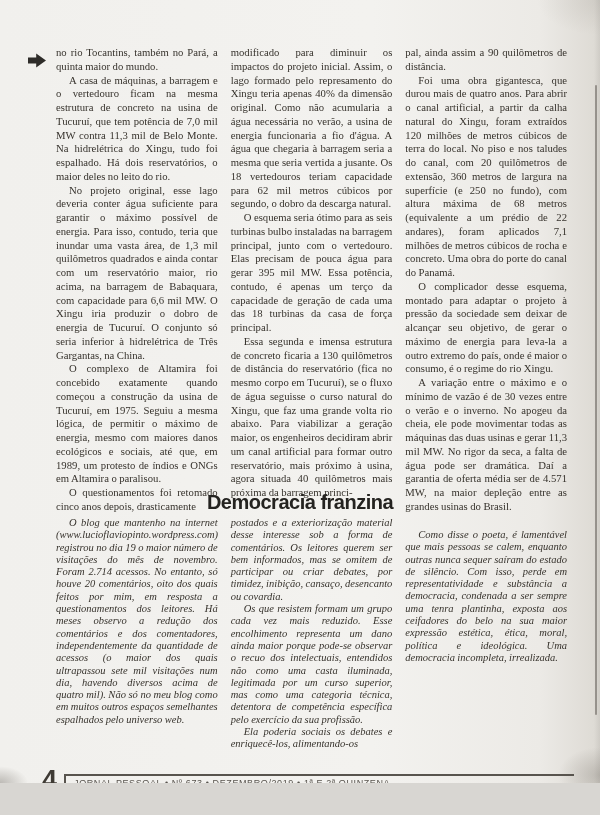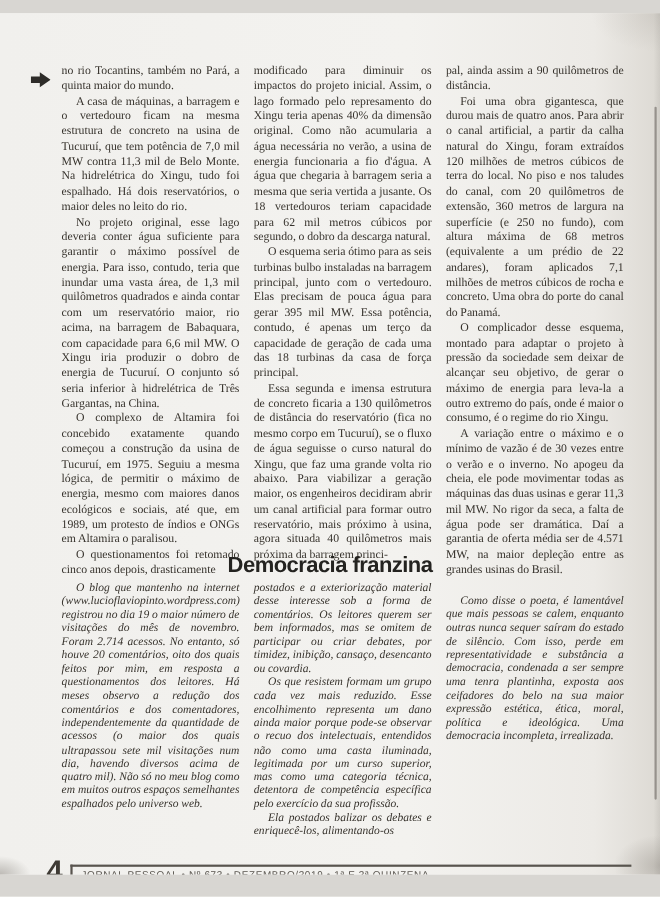--- a/index.html
+++ b/index.html
@@ -1,19 +1,19 @@
 <!DOCTYPE html>
 <html lang="pt"><head>
 <meta charset="utf-8">
 <style>
   html,body { margin:0; padding:0; background:#d8d6d2; }
   .page {
     position:relative;
     width:600px; height:783px;
-    margin:12px auto;
+    margin:0 auto;
     background:
       radial-gradient(ellipse 60px 40px at 100% 99%, rgba(110,104,96,0.30), transparent 70%),
       radial-gradient(ellipse 40px 24px at 0% 100%, rgba(90,84,76,0.35), transparent 70%),
       radial-gradient(ellipse 90px 50px at 100% 0%, rgba(140,134,126,0.18), transparent 70%),
       linear-gradient(to right, #f1f0ed 0%, #f3f2ef 62%, #eceae6 90%, #dedbd5 99%, #cfccc6 100%),
       #f1f0ed;
     overflow:hidden;
     font-family:"Liberation Serif", serif;
     color:#36322c;
   }
@@ -92,21 +92,21 @@
 
   <h1 class="headline">Democracia franzina</h1>
 
   <div class="columns bottom-columns">
       <div class="col">
         <p class="para indent">O blog que mantenho na internet (www.lucioflaviopinto.wordpress.com) registrou no dia 19 o maior número de visitações do mês de novembro. Foram 2.714 acessos. No entanto, só houve 20 comentários, oito dos quais feitos por mim, em resposta a questionamentos dos leitores. Há meses observo a redução dos comentários e dos comentadores, independentemente da quantidade de acessos (o maior dos quais ultrapassou sete mil visitações num dia, havendo diversos acima de quatro mil). Não só no meu blog como em muitos outros espaços semelhantes espalhados pelo universo web.</p>
       </div>
       <div class="col">
         <p class="para">postados e a exteriorização material desse interesse sob a forma de comentários. Os leitores querem ser bem informados, mas se omitem de participar ou criar debates, por timidez, inibição, cansaço, desencanto ou covardia.</p>
         <p class="para indent">Os que resistem formam um grupo cada vez mais reduzido. Esse encolhimento representa um dano ainda maior porque pode-se observar o recuo dos intelectuais, entendidos não como uma casta iluminada, legitimada por um curso superior, mas como uma categoria técnica, detentora de competência específica pelo exercício da sua profissão.</p>
-        <p class="para indent">Ela postados balizar os debates e enriquecê-los, alimentando-os</p>
+        <p class="para indent">Ela poderia sociais os debates e enriquecê-los, alimentando-os</p>
       </div>
       <div class="col">
         <p class="para indent space-before">Como disse o poeta, é lamentável que mais pessoas se calem, enquanto outras nunca sequer saíram do estado de silêncio. Com isso, perde em representatividade e substância a democracia, condenada a ser sempre uma tenra plantinha, exposta aos ceifadores do belo na sua maior expressão estética, ética, moral, política e ideológica. Uma democracia incompleta, irrealizada.</p>
       </div>
     </div>
 
   <div class="footer">
     <span class="page-number">4</span>
     <span class="footer-meta">JORNAL PESSOAL • Nº 673 • DEZEMBRO/2019 • 1ª E 2ª QUINZENA</span>
   </div>

